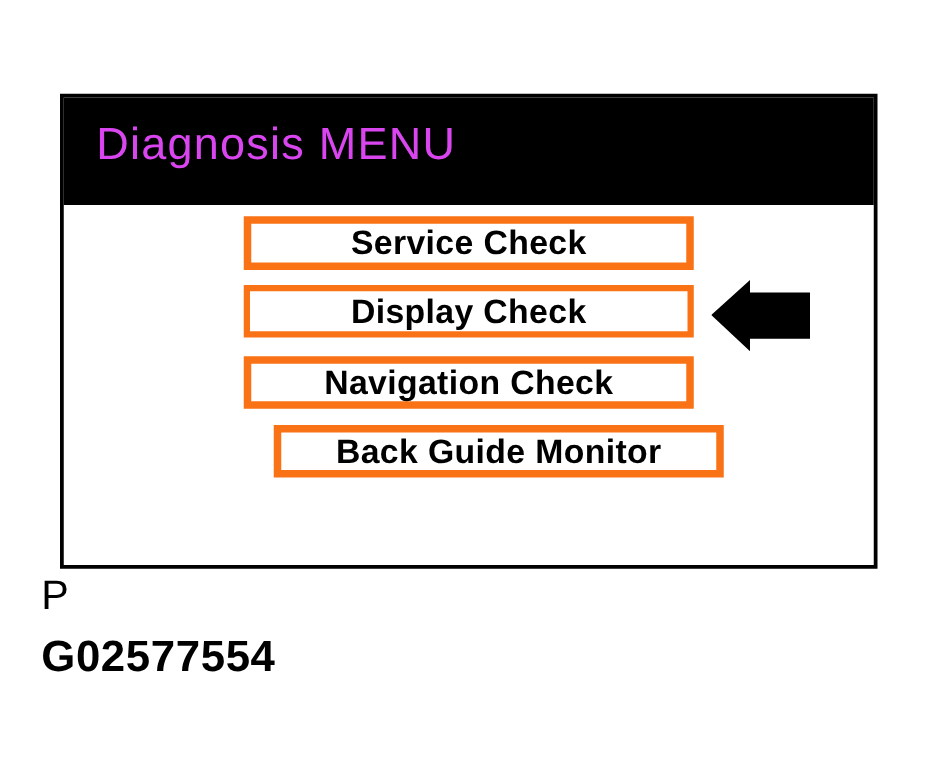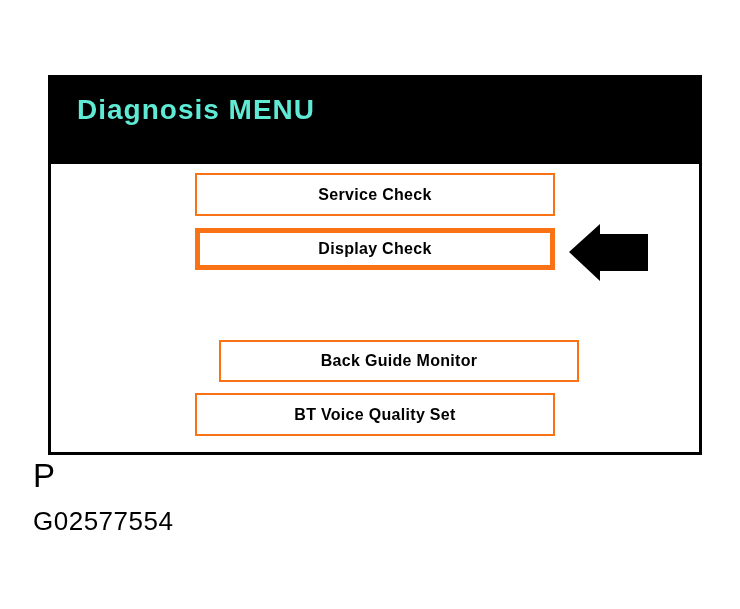--- a/index.html
+++ b/index.html
@@ -33,38 +33,38 @@
     position: absolute;
     top: 0;
     left: 0;
     right: 0;
     height: 86px;
     background: #000000;
   }
   .panel-header .title {
     display: block;
     padding: 16px 0 0 26px;
-    color: #5eead4;
-    font-size: 28px;
-    font-weight: 700;
+    color: #d946ef;
+    font-size: 36px;
+    font-weight: 400;
     letter-spacing: 1px;
   }
 
   
   .menu-button {
     position: absolute;
     left: 144px;
     width: 360px;
     box-sizing: border-box;
-    border: 2px solid #f97316;
+    border: 6px solid #f97316;
     background: #ffffff;
     display: flex;
     align-items: center;
     justify-content: center;
-    font-size: 16px;
+    font-size: 27px;
     font-weight: bold;
     letter-spacing: 0.3px;
     cursor: pointer;
     text-align: right;
   }
   .menu-button.b0 { top: 95px;  height: 43px; }
   .menu-button.b1 { top: 150px; height: 42px; }
   .menu-button.b2 { top: 207px; height: 42px; }
   .menu-button.b3 { top: 262px; height: 42px; margin-left: 24px; }
   .menu-button.b4 { top: 315px; height: 43px; }
@@ -87,42 +87,42 @@
     left: 33px;
     top: 457px;
     font-size: 33px;
     font-weight: 500;
     letter-spacing: 1px;
   }
   .figure-id {
     position: absolute;
     left: 33px;
     top: 506px;
-    font-size: 26px;
-    font-weight: 400;
+    font-size: 35px;
+    font-weight: 700;
     letter-spacing: 0.5px;
   }
 </style>
 </head>
 <body>
 
 <div class="panel">
 
   <div class="panel-header">
     <span class="title">Diagnosis MENU</span>
   </div>
 
   <div class="menu-button b0">Service Check</div>
 
   <div class="menu-button b1 selected">Display Check</div>
 
+  <div class="menu-button b2">Navigation Check</div>
 
   <div class="menu-button b3">Back Guide Monitor</div>
 
-  <div class="menu-button b4">BT Voice Quality Set</div>
 
 </div>
 
 <div class="callout-arrow">
   <svg width="80" height="57" viewBox="0 0 80 57" xmlns="http://www.w3.org/2000/svg">
     <polygon points="0,28 31,0 31,10 79,10 79,47 31,47 31,57" fill="#000000"></polygon>
   </svg>
 </div>
 
 <div class="page-letter">P</div>

